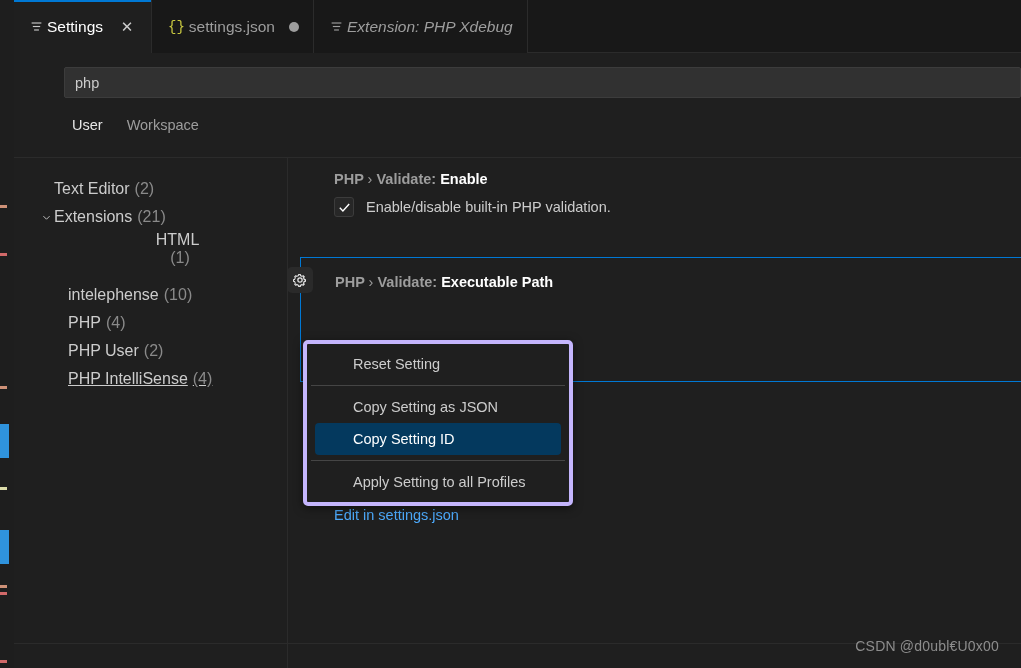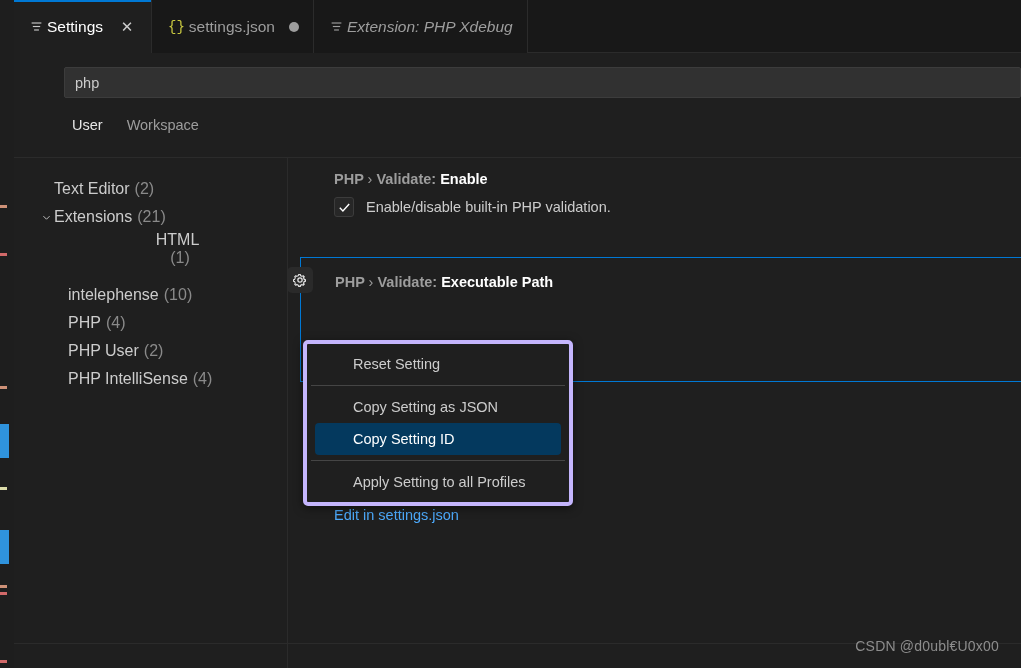--- a/index.html
+++ b/index.html
@@ -245,21 +245,21 @@
         <span class="tree-count">(10)</span>
       </div>
       <div class="tree-item" style="padding-left:54px;">
         <span>PHP</span>
         <span class="tree-count">(4)</span>
       </div>
       <div class="tree-item" style="padding-left:54px;">
         <span>PHP User</span>
         <span class="tree-count">(2)</span>
       </div>
-      <div class="tree-item" style="padding-left:54px;">
+      <div class="tree-item" style="padding-left:54px;text-decoration:underline;">
         <span>PHP IntelliSense</span>
         <span class="tree-count">(4)</span>
       </div>
     </div>
     <div class="tree-divider"></div>
 
     <div class="settings-list">
 
       <div class="setting-row" style="padding-top:13px;">
         <div class="setting-title">

